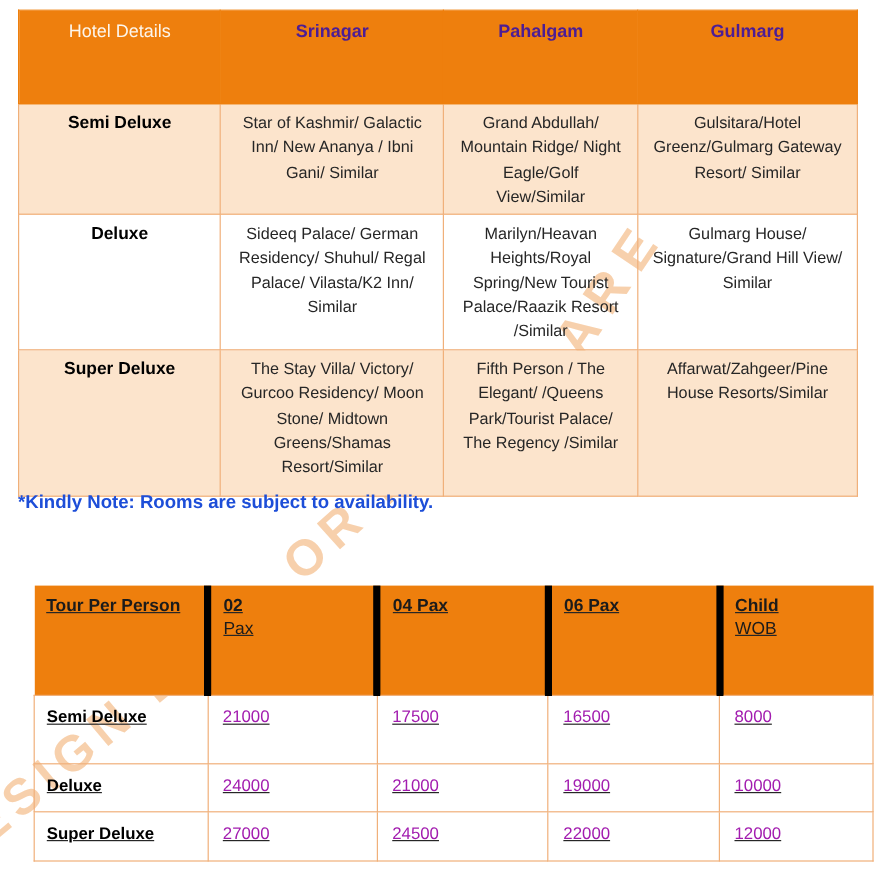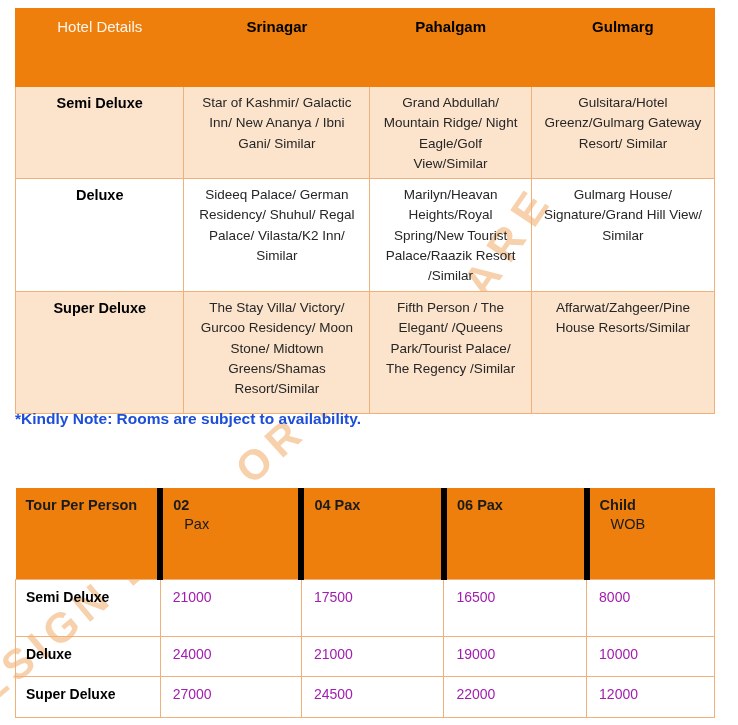--- a/index.html
+++ b/index.html
@@ -29,21 +29,21 @@
 
   
   table{border-collapse:collapse;position:absolute;z-index:1;table-layout:fixed;border-radius:13px;}
 
   
   .hotel-table{left:15px;top:8px;width:700px;}
   .hotel-table th,.hotel-table td{border:1px solid #f0b07a;}
   .hotel-table thead th{
     background:#ee7f0d;
     border:1px solid #ee7f0d;
-    color:#000000;
+    color:#4c1d95;
     font-size:15px;
     font-weight:bold;
     text-align:center;
     vertical-align:top;
     padding-top:9px;
     height:67px;
   }
   .hotel-table thead th.first{font-weight:400;color:#fdf6ec;}
   .hotel-table tbody th{
     font-size:14.5px;
@@ -65,36 +65,36 @@
   .row-del{height:113px;}
   .row-super{height:122px;}
 
   
   .note{
     position:absolute;left:15px;top:410px;margin:0;z-index:1;
     color:#1d4ed8;font-weight:bold;font-size:15.5px;
   }
 
   
-  .price-table{left:15px;top:488px;width:700px;}
+  .price-table{left:28px;top:488px;width:700px;text-decoration:underline;}
   .price-table th,.price-table td{border:1px solid #f0b07a;}
   .price-table thead th{
     background:#ee7f0d;
     border:none;
     border-left:6px solid #000000;
     color:#1b1b1b;
     font-size:14.5px;
     font-weight:bold;
     text-align:left;
     vertical-align:top;
     padding:9px 0 0 10px;
     height:82px;
   }
   .price-table thead th:first-child{border-left:none;}
-  .price-table thead th .sub{display:block;font-weight:400;margin-top:3px;margin-left:11px;}
+  .price-table thead th .sub{display:block;font-weight:400;margin-top:3px;}
   .price-table tbody th{
     font-size:14px;font-weight:bold;color:#000;
     text-align:left;vertical-align:top;padding:9px 0 0 10px;
   }
   .price-table tbody td{
     font-size:14px;color:#a21caf;
     text-align:left;vertical-align:top;padding:9px 0 0 12px;
   }
   .prow-1{height:57px;}
   .prow-2{height:40px;}

